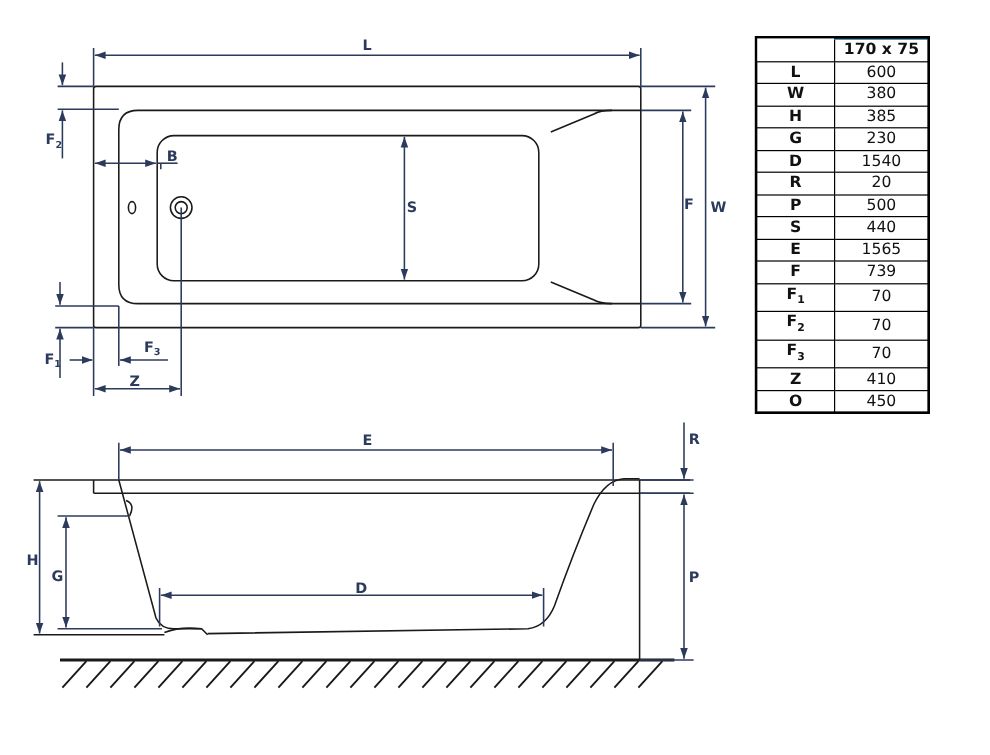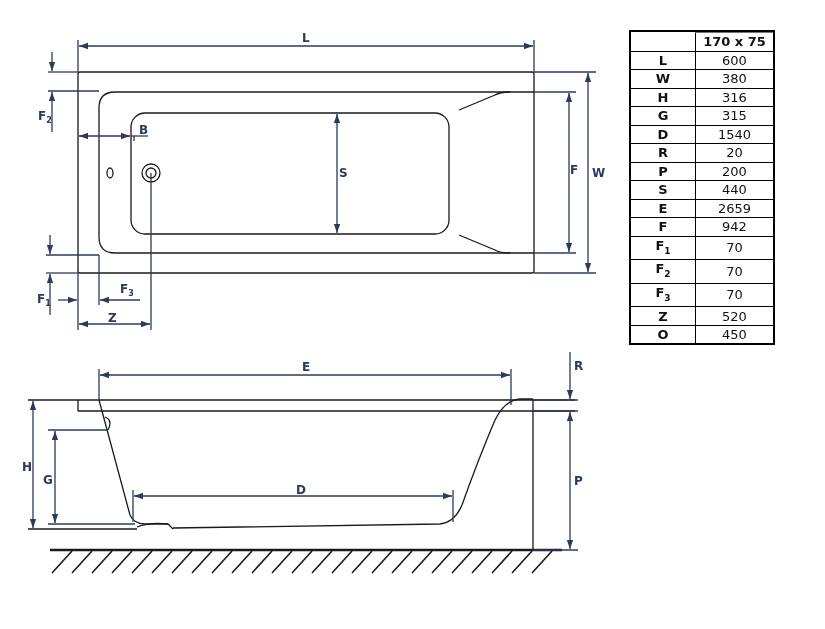--- a/index.html
+++ b/index.html
@@ -5,21 +5,21 @@
   html, body { margin:0; padding:0; background:#ffffff; }
   body { width:825px; height:629px; position:relative; overflow:hidden; font-family:"Liberation Sans", sans-serif; }
   #drawing { position:absolute; left:0; top:0; }
   .lbl { font-family:"DejaVu Sans", sans-serif; font-size:12px; fill:#2c3a5c; font-weight:bold; }
   .sub { font-size:8px; }
   #spec-table { position:absolute; left:630px; top:31px; border-collapse:collapse; font-family:"DejaVu Sans", sans-serif; font-size:13px; color:#111; }
   #spec-table td { border:1.5px solid #000; height:17.5px; padding:0; text-align:center; line-height:17px; }
   #spec-table td.k { width:64px; font-weight:bold; }
   #spec-table td.v { width:77px; }
   #spec-table td.blank { border:none; }
-  #spec-table tr.hdr td.v { font-weight:bold; border-top:2px solid #737373;margin-top:45px; }
+  #spec-table tr.hdr td.v { font-weight:bold; border-top:2px solid #0c4a6e;margin-top:45px; }
   #spec-table td.k sub { font-size:9px; }
   #spec-table { outline:2px solid #000; outline-offset:-1px; }
   #spec-table tr.hdr td.blank { outline:none; }
 </style>
 </head>
 <body>
 
 <svg id="drawing" width="825" height="629" viewBox="0 0 825 629" xmlns="http://www.w3.org/2000/svg">
   <defs>
     <marker id="ar" viewBox="0 0 10 10" refX="10" refY="5" markerWidth="9" markerHeight="9" orient="auto-start-reverse" markerUnits="userSpaceOnUse">
@@ -165,64 +165,64 @@
   <tr>
         <td class="k"><span>L</span></td>
         <td class="v">600</td>
       </tr>
   <tr>
         <td class="k"><span>W</span></td>
         <td class="v">380</td>
       </tr>
   <tr>
         <td class="k"><span>H</span></td>
-        <td class="v">316</td>
+        <td class="v">385</td>
       </tr>
   <tr>
         <td class="k"><span>G</span></td>
-        <td class="v">315</td>
+        <td class="v">230</td>
       </tr>
   <tr>
         <td class="k"><span>D</span></td>
         <td class="v">1540</td>
       </tr>
   <tr>
         <td class="k"><span>R</span></td>
         <td class="v">20</td>
       </tr>
   <tr>
         <td class="k"><span>P</span></td>
-        <td class="v">200</td>
+        <td class="v">500</td>
       </tr>
   <tr>
         <td class="k"><span>S</span></td>
         <td class="v">440</td>
       </tr>
   <tr>
         <td class="k"><span>E</span></td>
-        <td class="v">2659</td>
+        <td class="v">1565</td>
       </tr>
   <tr>
         <td class="k"><span>F</span></td>
-        <td class="v">942</td>
+        <td class="v">739</td>
       </tr>
   <tr>
         <td class="k"><span>F</span><sub>1</sub></td>
         <td class="v">70</td>
       </tr>
   <tr>
         <td class="k"><span>F</span><sub>2</sub></td>
         <td class="v">70</td>
       </tr>
   <tr>
         <td class="k"><span>F</span><sub>3</sub></td>
         <td class="v">70</td>
       </tr>
   <tr>
         <td class="k"><span>Z</span></td>
-        <td class="v">520</td>
+        <td class="v">410</td>
       </tr>
   <tr>
         <td class="k"><span>O</span></td>
         <td class="v">450</td>
       </tr>
 </tbody>
   </table>
 
 </body></html>

